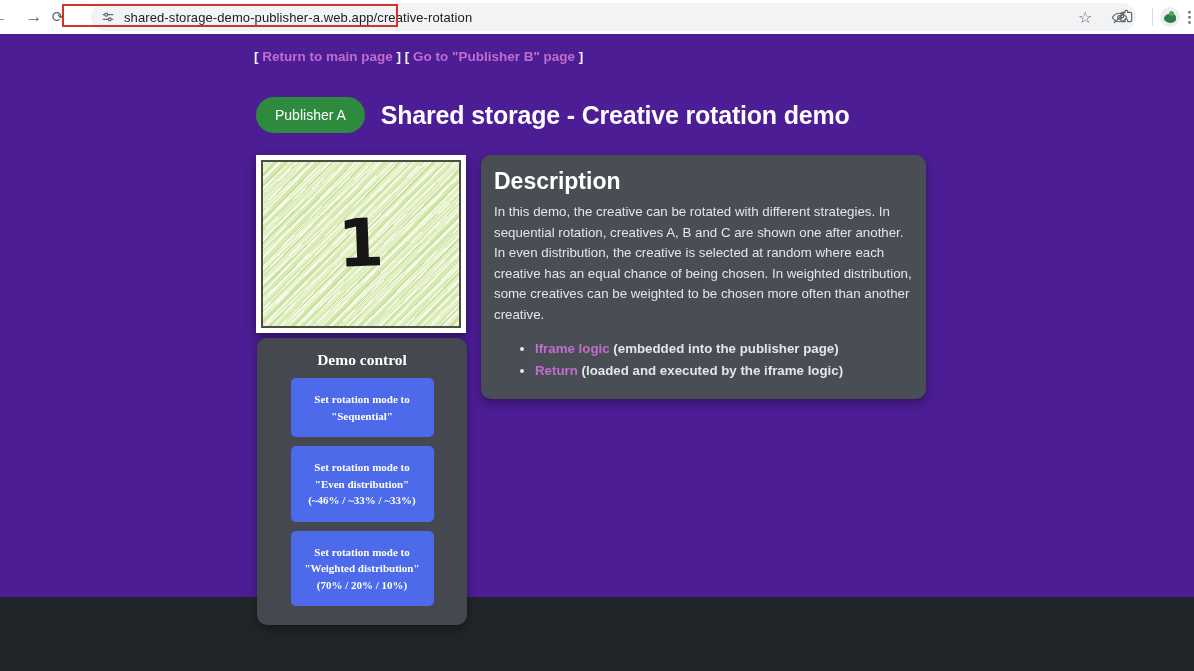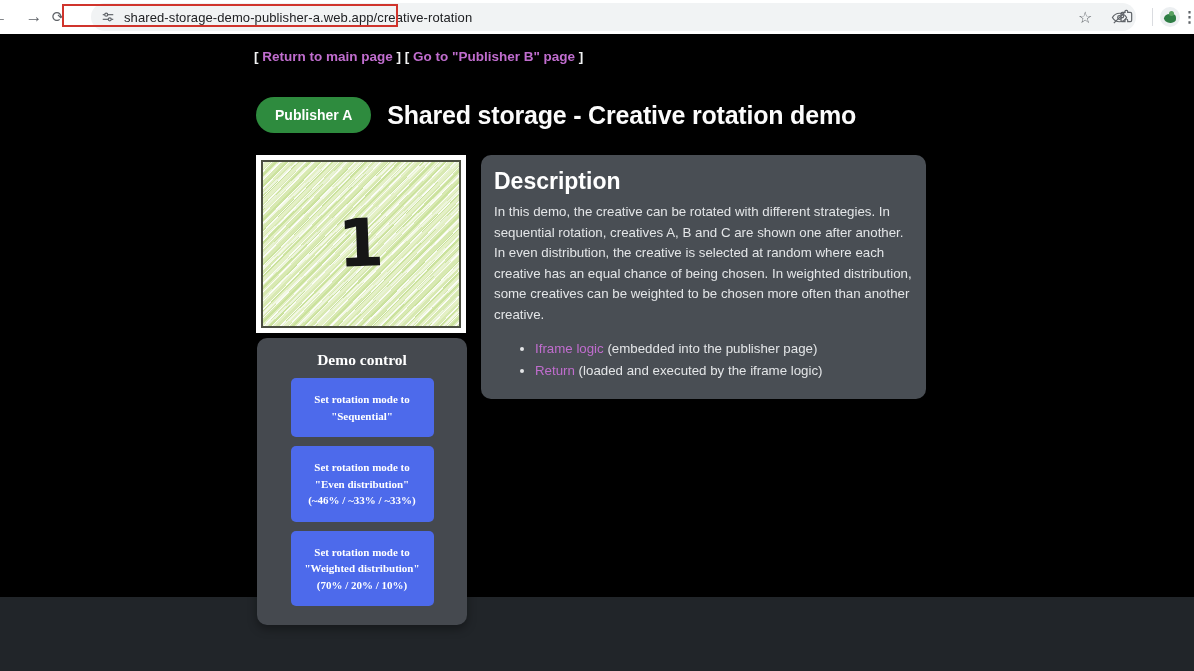--- a/index.html
+++ b/index.html
@@ -45,35 +45,35 @@
     position:absolute; left:4px; top:7px; width:12px; height:9px; border-radius:50% 40% 45% 55%;
     background:#2e7d44;
   }
   .tb-avatar .blob2 {
     position:absolute; left:9px; top:4px; width:5px; height:5px; border-radius:50%;
     background:#57a05f;
   }
   .tb-menu { position:absolute; left:1182px; top:0; height:34px; display:flex; align-items:center; color:#5f6368; font-size:15px; letter-spacing:0; font-weight:700; }
 
   
-  .page { position:absolute; top:34px; left:0; width:1194px; height:563px; background:#000000; }
+  .page { position:absolute; top:34px; left:0; width:1194px; height:563px; background:#4c1d95; }
 
   .nav-links {
     position:absolute; left:254px; top:15px;
     font-size:13.5px; font-weight:700; color:#f1f2f3;
   }
   .nav-links a { color:#c06dce; text-decoration:none; cursor:pointer; }
   .keep-space { white-space:pre; }
 
   .header-row {
     position:absolute; left:256px; top:63px;
     display:flex; align-items:center; gap:16px;
   }
   .publisher-badge {
-    background:#2e8b3e; color:#ffffff; font-weight:700; font-size:14px;
+    background:#2e8b3e; color:#ffffff; font-weight:400; font-size:14px;
     padding:11px 19px; border-radius:20px; border:none; cursor:default;
     font-family:inherit; line-height:1;
   }
   .page-title {
     margin:0; color:#fbfbfb; font-size:25px; font-weight:700; letter-spacing:-.2px;
   }
 
   
   .creative-frame {
     position:absolute; left:256px; top:121px; width:210px; height:178px;
@@ -120,21 +120,21 @@
     color:#e6e8ea;
   }
   .desc-panel h2 {
     margin:0 0 7px; color:#ffffff; font-size:23px; font-weight:700;
   }
   .desc-panel p {
     margin:0 0 12px; font-size:13.3px; line-height:1.55; color:#e3e5e7;
   }
   .code-heading { margin-top:15px !important; }
   .code-list { margin:7px 0 0; padding-left:41px; }
-  .code-list li { font-size:13.3px; line-height:1.68; color:#e3e5e7; }
+  .code-list li { font-size:13.3px; line-height:1.68; color:#e3e5e7;font-weight:bold; }
   .code-list a { color:#c06dce; text-decoration:none; cursor:pointer; }
 
   svg { display:block; }
 </style>
 </head>
 <body>
 
 <div class="toolbar">
   <div class="tb-icon tb-back">←</div>
   <div class="tb-icon tb-forward">→</div>

